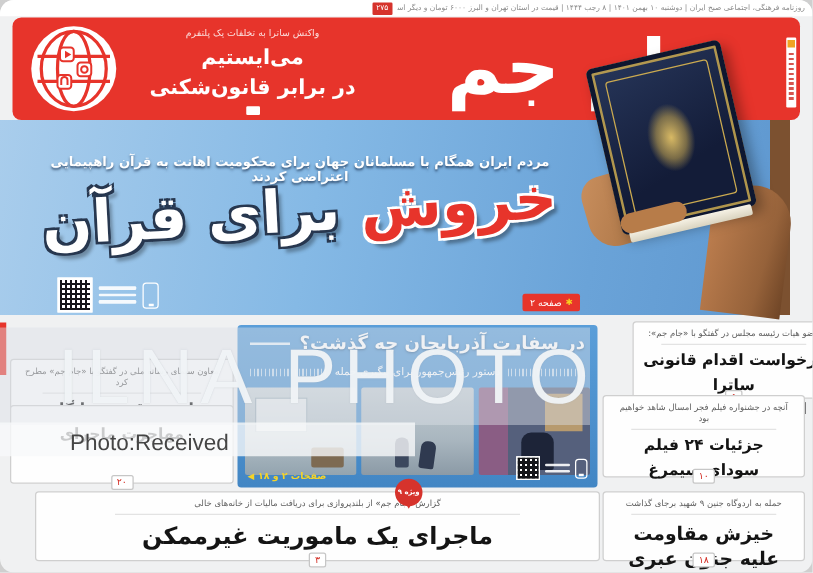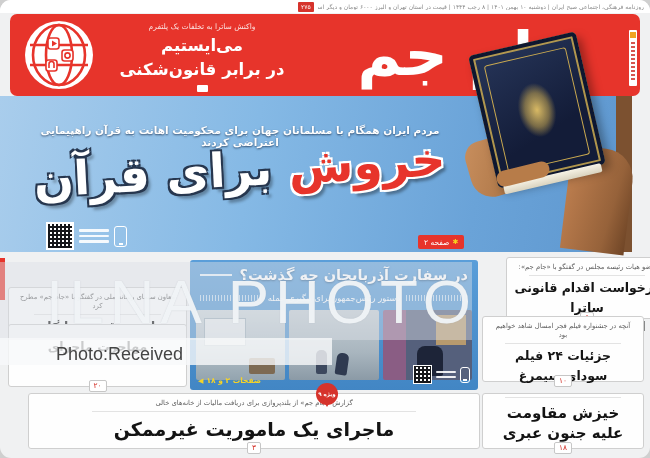--- a/index.html
+++ b/index.html
@@ -245,20 +245,21 @@
     <div class="kicker fa">آنچه در جشنواره فیلم فجر امسال شاهد خواهیم بود</div>
     <div class="kline"></div>
     <div class="nhead fa">
       <div>جزئیات ۲۴ فیلم</div>
       <div>سودای سیمرغ</div>
     </div>
     <div class="ptab">۱۰</div>
   </div>
 
   <div class="nbox" style="left:482px;top:393px;width:160px;height:54px;">
+    <div class="kicker fa">حمله به اردوگاه جنین ۹ شهید برجای گذاشت</div>
     <div class="kline"></div>
     <div class="nhead med fa">خیزش مقاومت علیه جنون عبری</div>
     <div class="ptab">۱۸</div>
   </div>
 
   <div class="nbox" style="left:28px;top:393px;width:450px;height:54px;">
     <div class="kicker fa">گزارش «جام جم» از بلندپروازی برای دریافت مالیات از خانه‌های خالی</div>
     <div class="kline"></div>
     <div class="nhead big fa">ماجرای یک ماموریت غیرممکن</div>
     <div class="ptab">۳</div>

